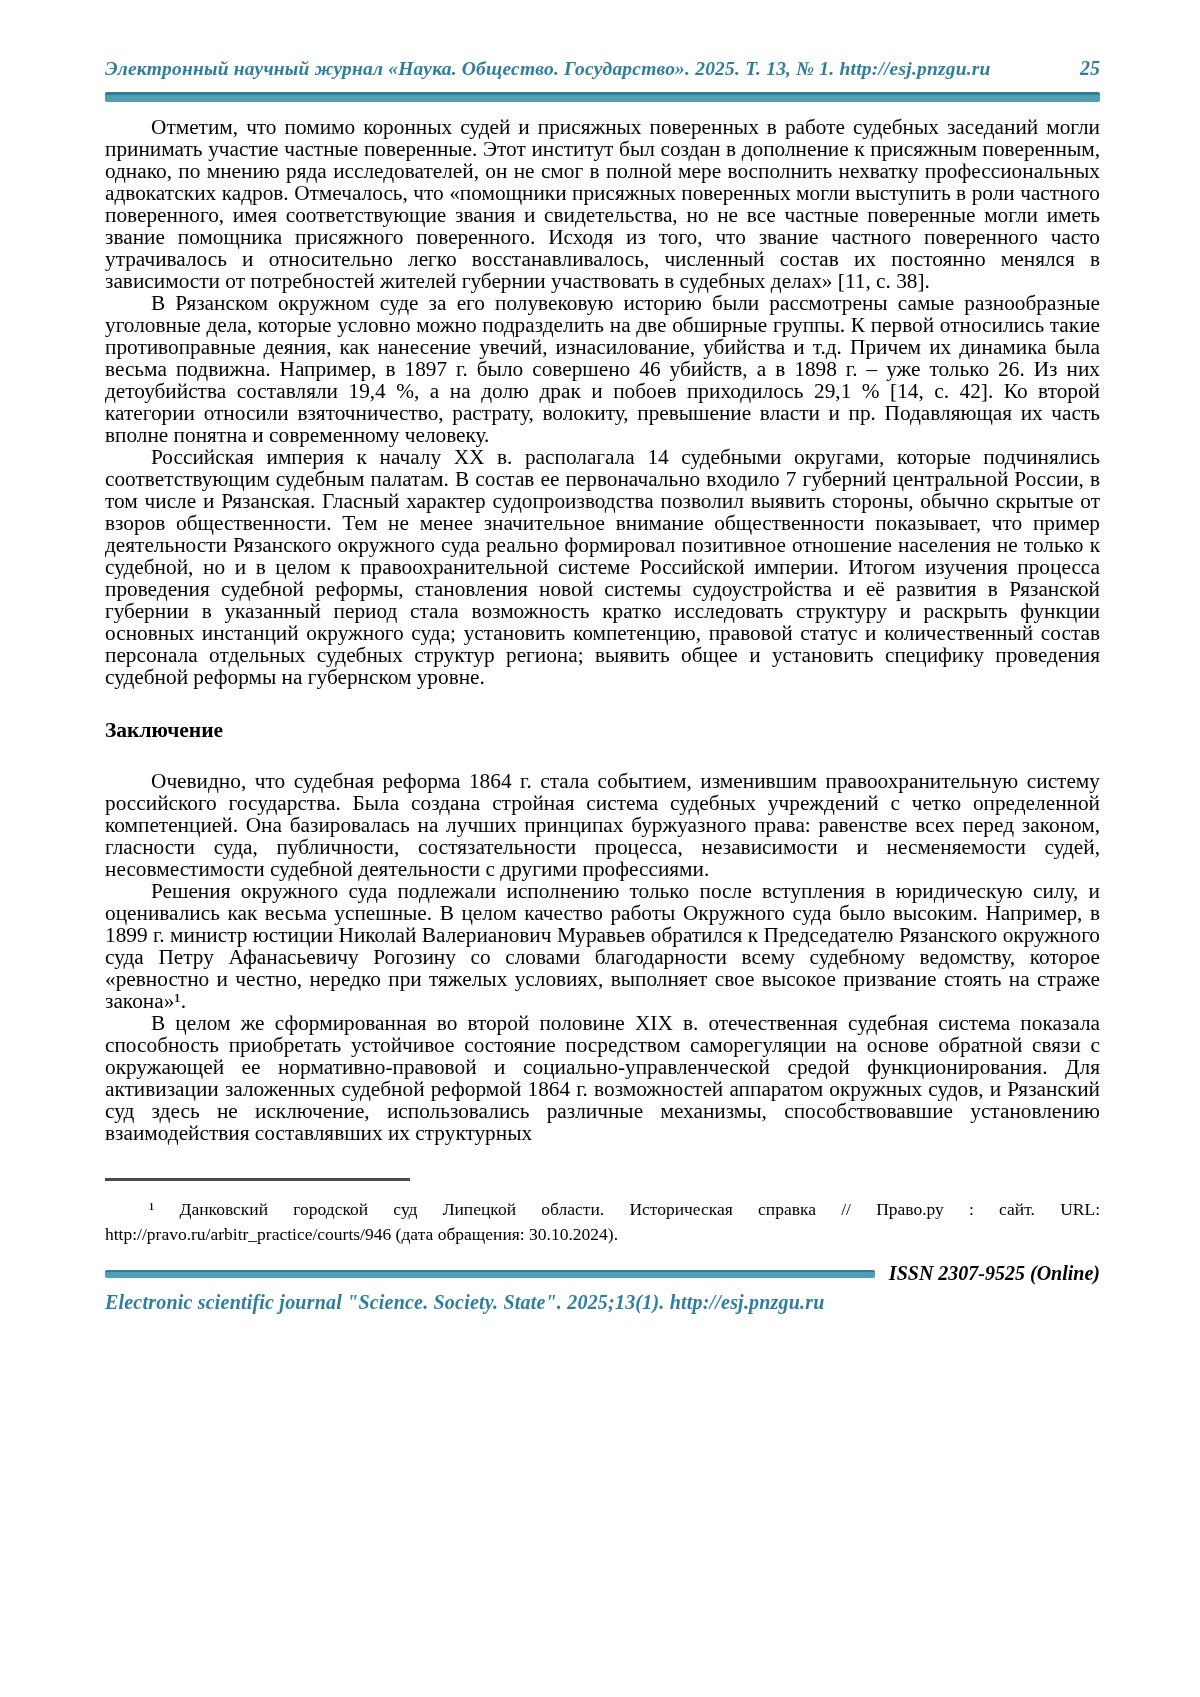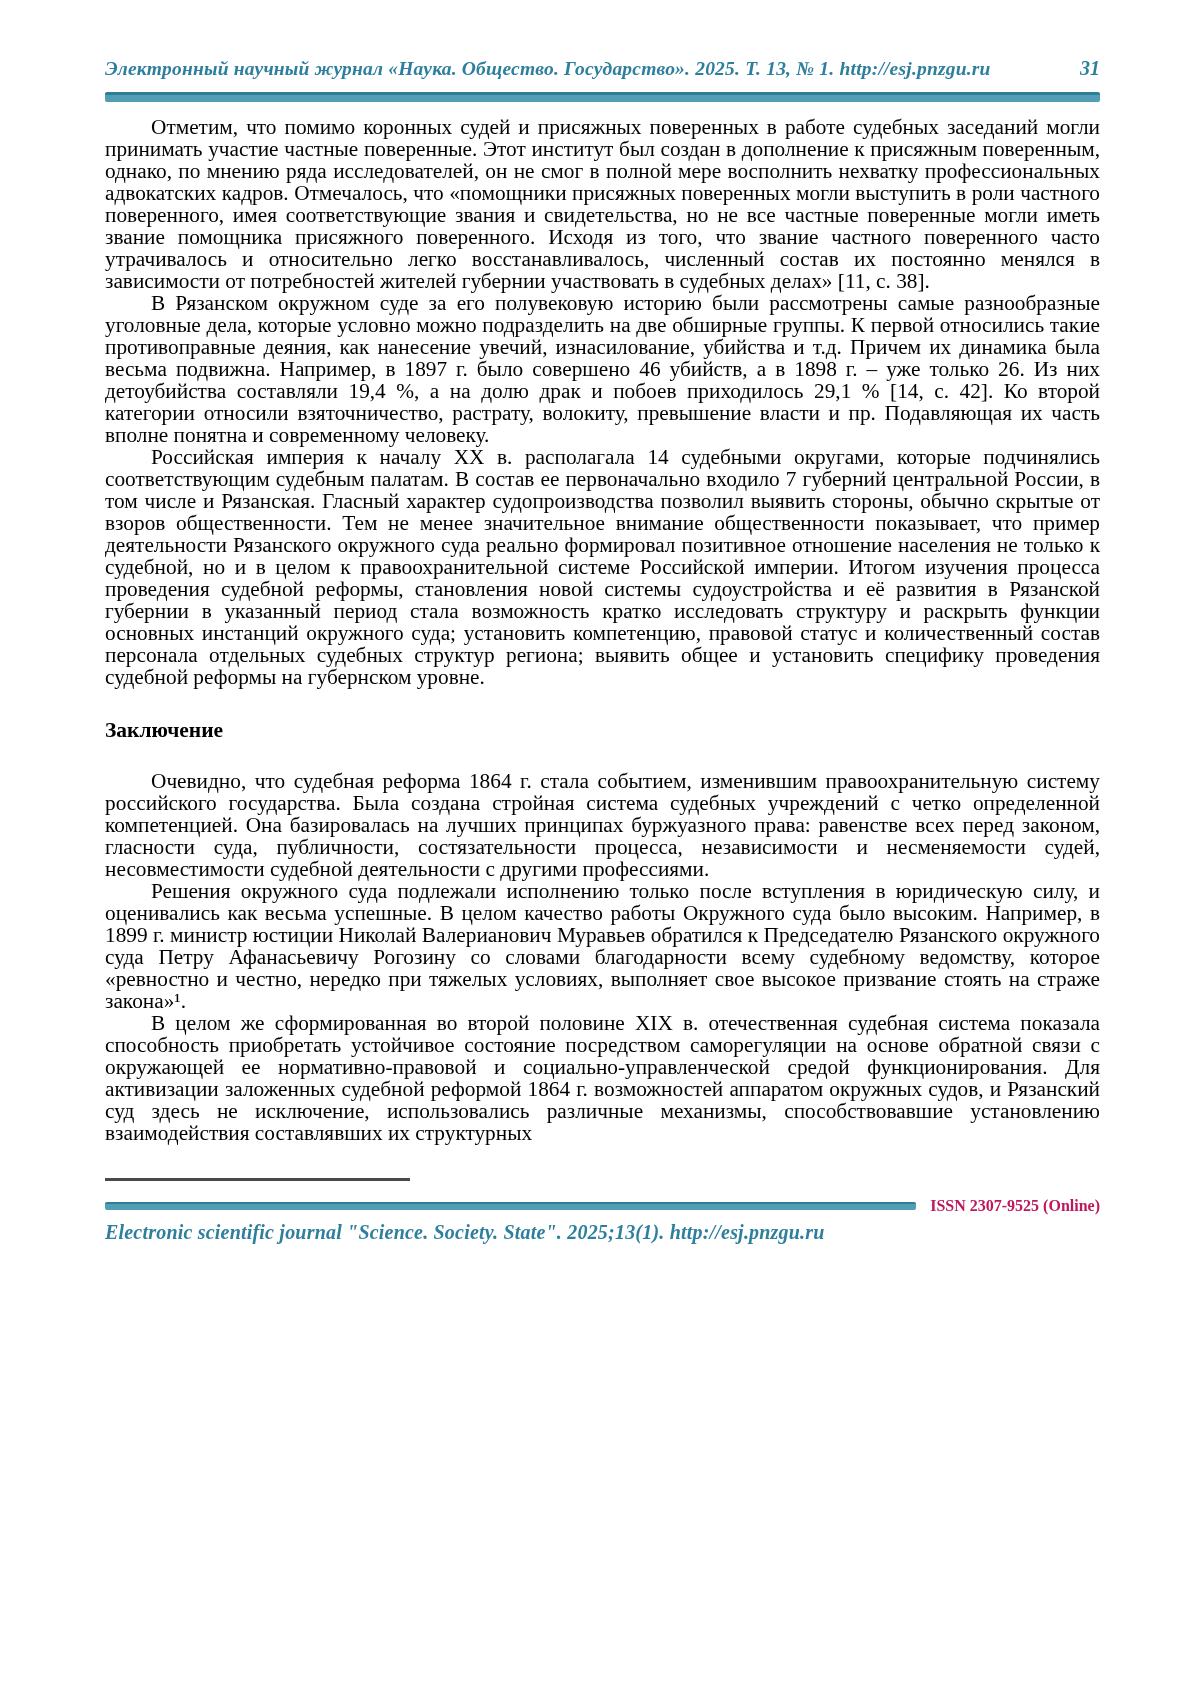--- a/index.html
+++ b/index.html
@@ -77,57 +77,59 @@
   }
   .issn-bar {
     flex: 1;
     height: 6px;
     background: #519db3;
     border-top: 2px solid #2f7e97;
     border-radius: 2px;
   }
   .issn-text {
     white-space: nowrap;
-    color: #be185d;
+    color: #000000;
     font-weight: bold;
-    font-size: 16px;
+    font-style: italic;
+    font-size: 20px;
   }
   .footer-en {
     margin-top: 6px;
     color: #2d7f9d;
     font-weight: bold;
     font-style: italic;
     font-size: 20px;
     letter-spacing: 0.2px;
   }
 </style>
 </head>
 <body>
 
 <div class="page">
 
   <div class="header-row">
     <span class="header-journal">Электронный научный журнал «Наука. Общество. Государство». 2025. Т. 13, № 1.  http://esj.pnzgu.ru</span>
-    <span class="header-page">31</span>
+    <span class="header-page">25</span>
   </div>
   <div class="header-bar"></div>
 
   <div class="body-text">
     <p>Отметим, что помимо коронных судей и присяжных поверенных в работе судебных заседаний могли принимать участие частные поверенные. Этот институт был создан в дополнение к присяжным поверенным, однако, по мнению ряда исследователей, он не смог в полной мере восполнить нехватку профессиональных адвокатских кадров. Отмечалось, что «помощники присяжных поверенных могли выступить в роли частного поверенного, имея соответствующие звания и свидетельства, но не все частные поверенные могли иметь звание помощника присяжного поверенного. Исходя из того, что звание частного поверенного часто утрачивалось и относительно легко восстанавливалось, численный состав их постоянно менялся в зависимости от потребностей жителей губернии участвовать в судебных делах» [11, с. 38].</p>
     <p>В Рязанском окружном суде за его полувековую историю были рассмотрены самые разнообразные уголовные дела, которые условно можно подразделить на две обширные группы. К первой относились такие противоправные деяния, как нанесение увечий, изнасилование, убийства и т.д. Причем их динамика была весьма подвижна. Например, в 1897 г. было совершено 46 убийств, а в 1898 г. – уже только 26. Из них детоубийства составляли 19,4 %, а на долю драк и побоев приходилось 29,1 % [14, с. 42]. Ко второй категории относили взяточничество, растрату, волокиту, превышение власти и пр. Подавляющая их часть вполне понятна и современному человеку.</p>
     <p>Российская империя к началу XX в. располагала 14 судебными округами, которые подчинялись соответствующим судебным палатам. В состав ее первоначально входило 7 губерний центральной России, в том числе и Рязанская. Гласный характер судопроизводства позволил выявить стороны, обычно скрытые от взоров общественности. Тем не менее значительное внимание общественности показывает, что пример деятельности Рязанского окружного суда реально формировал позитивное отношение населения не только к судебной, но и в целом к правоохранительной системе Российской империи. Итогом изучения процесса проведения судебной реформы, становления новой системы судоустройства и её развития в Рязанской губернии в указанный период стала возможность кратко исследовать структуру и раскрыть функции основных инстанций окружного суда; установить компетенцию, правовой статус и количественный состав персонала отдельных судебных структур региона; выявить общее и установить специфику проведения судебной реформы на губернском уровне.</p>
 
     <h2 class="section-heading">Заключение</h2>
 
     <p>Очевидно, что судебная реформа 1864 г. стала событием, изменившим правоохранительную систему российского государства. Была создана стройная система судебных учреждений с четко определенной компетенцией. Она базировалась на лучших принципах буржуазного права: равенстве всех перед законом, гласности суда, публичности, состязательности процесса, независимости и несменяемости судей, несовместимости судебной деятельности с другими профессиями.</p>
     <p>Решения окружного суда подлежали исполнению только после вступления в юридическую силу, и оценивались как весьма успешные. В целом качество работы Окружного суда было высоким. Например, в 1899 г. министр юстиции Николай Валерианович Муравьев обратился к Председателю Рязанского окружного суда Петру Афанасьевичу Рогозину со словами благодарности всему судебному ведомству, которое «ревностно и честно, нередко при тяжелых условиях, выполняет свое высокое призвание стоять на страже закона»¹.</p>
     <p>В целом же сформированная во второй половине XIX в. отечественная судебная система показала способность приобретать устойчивое состояние посредством саморегуляции на основе обратной связи с окружающей ее нормативно-правовой и социально-управленческой средой функционирования. Для активизации заложенных судебной реформой 1864 г. возможностей аппаратом окружных судов, и Рязанский суд здесь не исключение, использовались различные механизмы, способствовавшие установлению взаимодействия составлявших их структурных</p>
   </div>
 
   <div class="footnote-sep"></div>
+  <div class="footnote">¹ Данковский городской суд Липецкой области. Историческая справка // Право.ру : сайт. URL: http://pravo.ru/arbitr_practice/courts/946 (дата обращения: 30.10.2024).</div>
 
   <div class="issn-row">
     <div class="issn-bar"></div>
     <span class="issn-text">ISSN 2307-9525 (Online)</span>
   </div>
   <div class="footer-en">Electronic scientific journal "Science. Society. State". 2025;13(1).  http://esj.pnzgu.ru</div>
 
 </div>
 
 </body></html>

